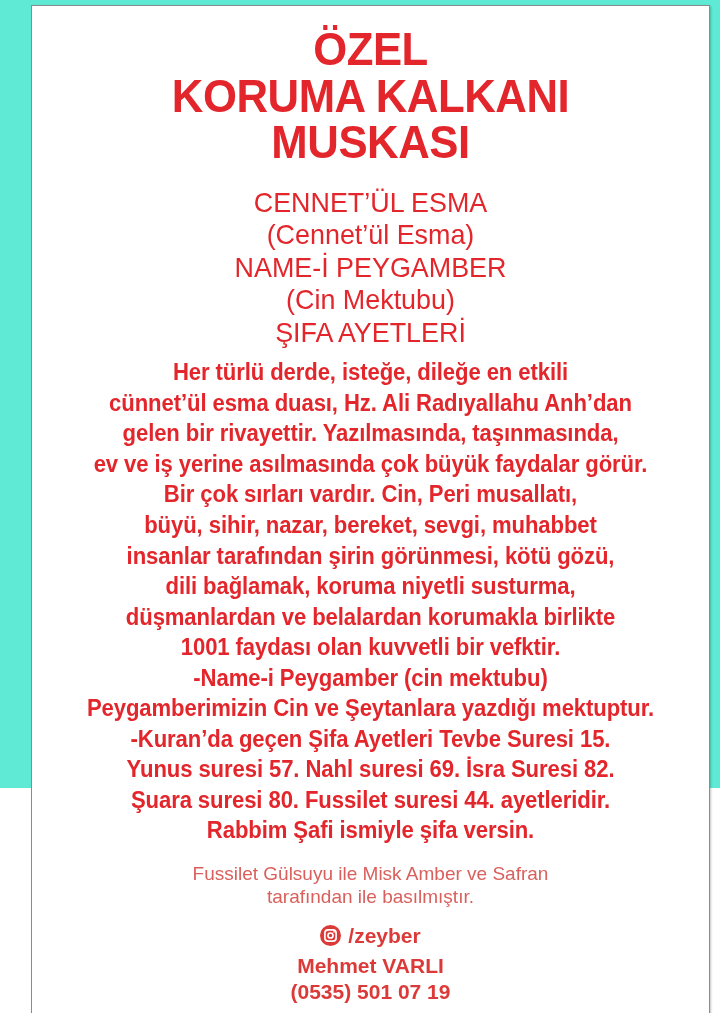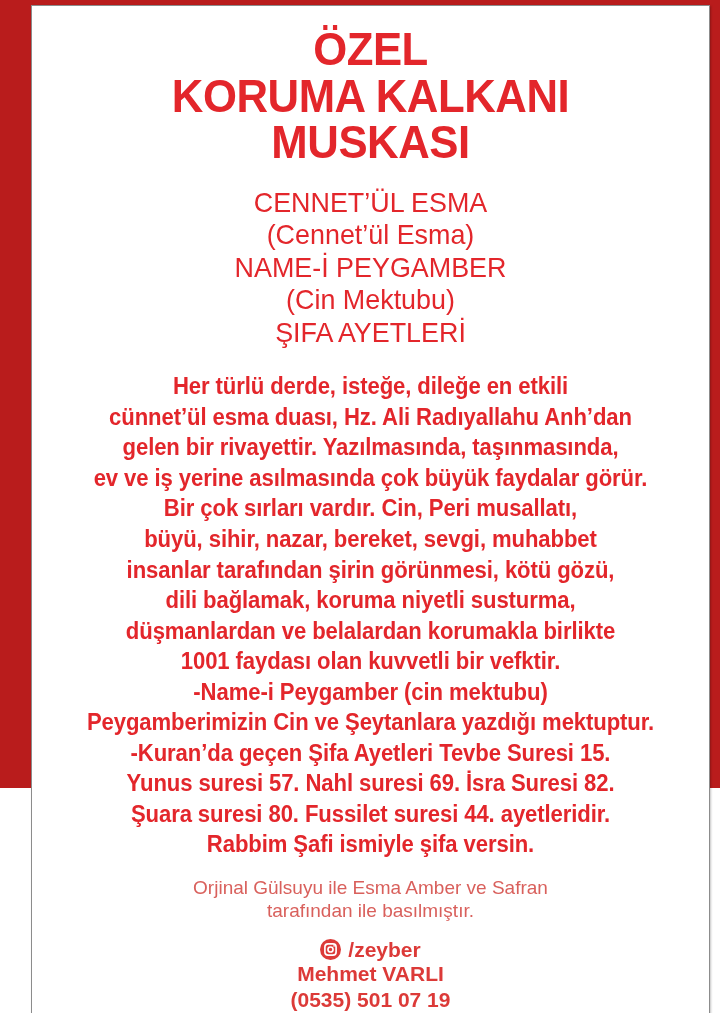--- a/index.html
+++ b/index.html
@@ -14,21 +14,21 @@
     overflow: hidden;
     font-family: "Liberation Sans", sans-serif;
     -webkit-font-smoothing: antialiased;
   }
 
   
   .viewport {
     position: relative;
     width: 720px;
     height: 788px;
-    background: #b91c1c;
+    background: #5eead4;
   }
 
   .sheet {
     position: absolute;
     left: 31px;
     top: 5px;
     width: 679px;
     height: 1020px;
     background: #ffffff;
     border-left: 1.5px solid #8c8c8c;
@@ -77,21 +77,21 @@
   }
   .subtitle-line {
     display: block;
     white-space: nowrap;
     font-size: 28px;
     transform: scaleX(0.96);
   }
 
   
   .body-copy {
-    margin-top: 22px;
+    margin-top: 8px;
     color: #e3262b;
     font-weight: bold;
     line-height: 1.3;
   }
   .body-line {
     display: block;
     white-space: nowrap;
     font-size: 23.5px;
     transform: scaleX(0.94);
     letter-spacing: -0.1px;
@@ -125,21 +125,21 @@
     flex: 0 0 auto;
   }
   .social-handle {
     color: #dc3a38;
     font-weight: bold;
     font-size: 21px;
     line-height: 1;
   }
 
   .contact {
-    margin-top: 1px;
+    margin-top: 7px;
     color: #dc3a38;
     font-weight: bold;
     line-height: 1.25;
   }
   .contact-line {
     display: block;
     white-space: nowrap;
     font-size: 21px;
   }
 </style>
@@ -177,21 +177,21 @@
         <span class="body-line">1001 faydası olan kuvvetli bir vefktir.</span>
         <span class="body-line">-Name-i Peygamber (cin mektubu)</span>
         <span class="body-line">Peygamberimizin Cin ve Şeytanlara yazdığı mektuptur.</span>
         <span class="body-line">-Kuran’da geçen Şifa Ayetleri Tevbe Suresi 15.</span>
         <span class="body-line">Yunus suresi 57. Nahl suresi 69. İsra Suresi 82.</span>
         <span class="body-line">Şuara suresi 80. Fussilet suresi 44. ayetleridir.</span>
         <span class="body-line">Rabbim Şafi ismiyle şifa versin.</span>
       </div>
 
       <div class="ink-note">
-        <span class="ink-note-line">Orjinal Gülsuyu ile Esma Amber ve Safran</span>
+        <span class="ink-note-line">Fussilet Gülsuyu ile Misk Amber ve Safran</span>
         <span class="ink-note-line">tarafından ile basılmıştır.</span>
       </div>
 
       <div class="social">
         <span class="ig-icon">
           <svg viewBox="0 0 24 24" width="21" height="21" aria-hidden="true">
             <circle cx="12" cy="12" r="12" fill="#dc3a38"></circle>
             <rect x="5.6" y="5.6" width="12.8" height="12.8" rx="3.6" ry="3.6" fill="none" stroke="#ffffff" stroke-width="1.9"></rect>
             <circle cx="12" cy="12" r="2.9" fill="none" stroke="#ffffff" stroke-width="1.9"></circle>
             <circle cx="16.1" cy="7.9" r="0.95" fill="#ffffff"></circle>

